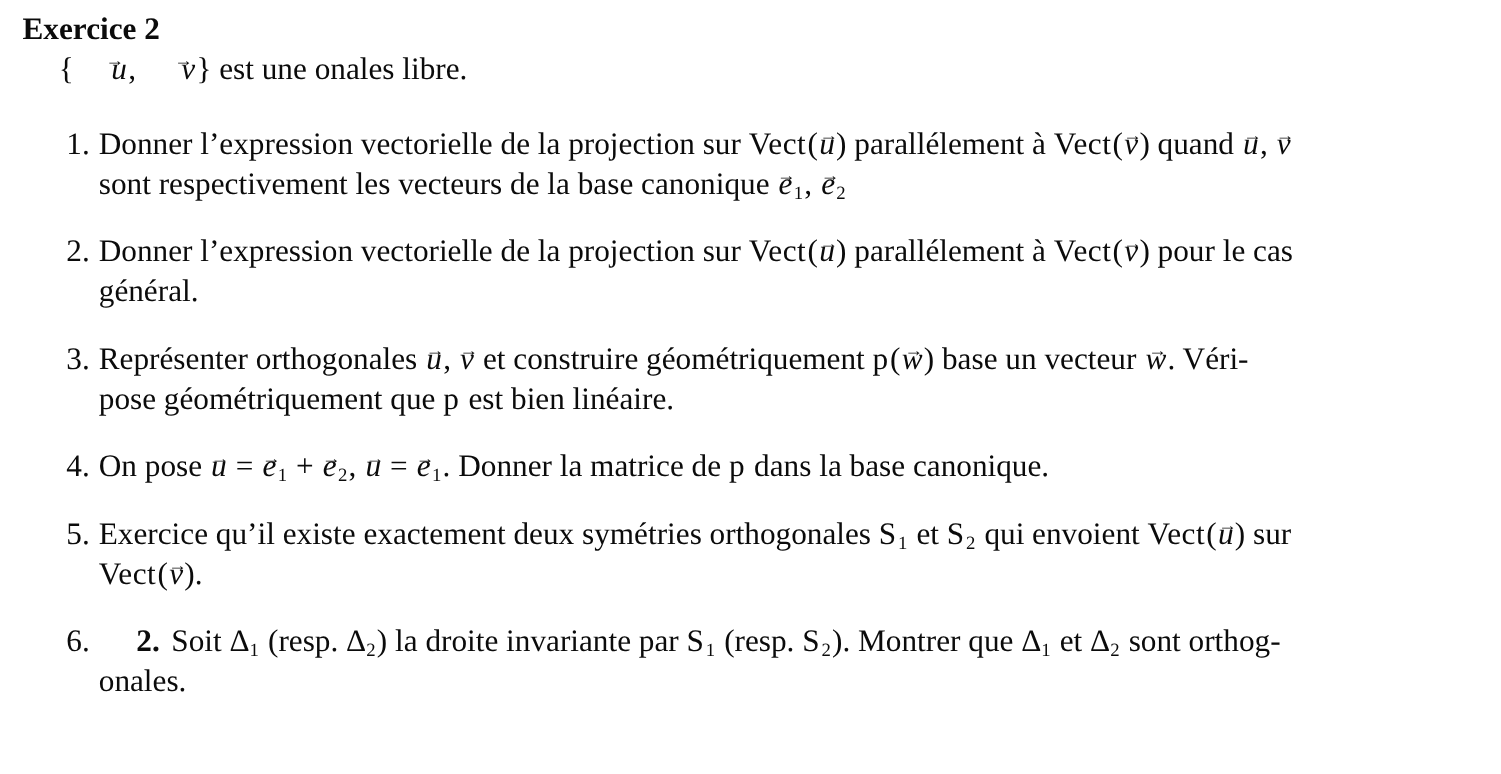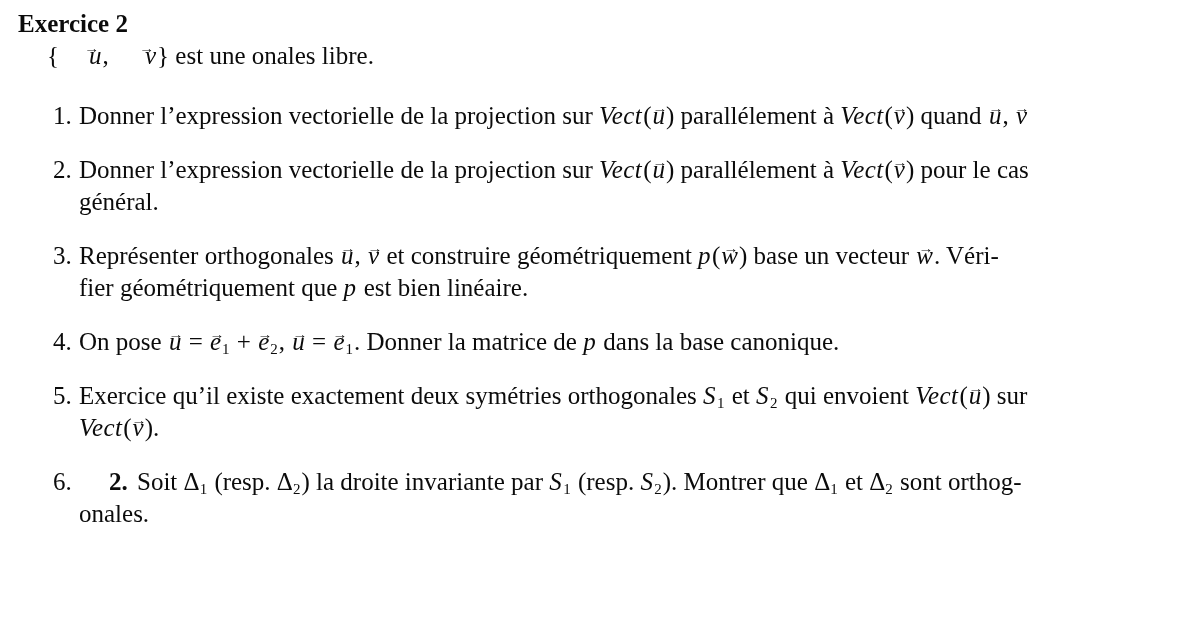--- a/index.html
+++ b/index.html
@@ -9,21 +9,21 @@
     color:#0b0b0b;font-size:25px;line-height:32px;
   }
   .page{padding:8px 12px 0 18px;}
   .title{font-weight:bold;font-family:Liberation Serif, serif;}
   .tline{white-space:nowrap;height:32px;}
   .intro .tline:first-child{text-indent:29px;}
   .qlist{margin-top:28px;}
   .item{position:relative;padding-left:61px;margin-bottom:22px;}
   .item-num{position:absolute;left:35px;top:0;}
   .rb{font-weight:bold;margin-right:3px;}
-  .ri{font-style:italic;letter-spacing:0.4px;margin-right:1px;}
+  .ri{letter-spacing:0.4px;margin-right:1px;}
   .sp{display:inline-block;width:30px;}
   sub{font-size:0.6em;line-height:0;vertical-align:baseline;position:relative;top:0.28em;margin-right:1px;}
   .vec{position:relative;display:inline-block;font-style:italic;padding:0 1px;}
   .vec::before{
     content:"→";
     position:absolute;left:50%;top:-0.30em;
     transform:translateX(-46%) scale(0.60,0.55);
     font-style:normal;
   }
 </style>
@@ -33,36 +33,37 @@
 <div class="page">
   <div class="title">Exercice 2</div>
   <div class="intro">
       <div class="tline"><span class="rt">{</span><span class="vec">u</span><span class="rt">, </span><span class="vec">v</span><span class="rt">} est une onales libre.</span></div>
     </div>
   <div class="qlist">
   <div class="item">
     <span class="item-num">1.</span>
     <div class="item-body">
           <div class="tline"><span class="rt">Donner l’expression vectorielle de la projection sur </span><span class="ri">Vect</span><span class="rt">(</span><span class="vec">u</span><span class="rt">) parallélement à </span><span class="ri">Vect</span><span class="rt">(</span><span class="vec">v</span><span class="rt">) quand </span><span class="vec">u</span><span class="rt">, </span><span class="vec">v</span></div>
+          <div class="tline"><span class="rt">sont respectivement les vecteurs de la base canonique </span><span class="vec">e</span><sub>1</sub><span class="rt">, </span><span class="vec">e</span><sub>2</sub></div>
         </div>
   </div>
 
   <div class="item">
     <span class="item-num">2.</span>
     <div class="item-body">
           <div class="tline"><span class="rt">Donner l’expression vectorielle de la projection sur </span><span class="ri">Vect</span><span class="rt">(</span><span class="vec">u</span><span class="rt">) parallélement à </span><span class="ri">Vect</span><span class="rt">(</span><span class="vec">v</span><span class="rt">) pour le cas</span></div>
           <div class="tline"><span class="rt">général.</span></div>
         </div>
   </div>
 
   <div class="item">
     <span class="item-num">3.</span>
     <div class="item-body">
           <div class="tline"><span class="rt">Représenter orthogonales </span><span class="vec">u</span><span class="rt">, </span><span class="vec">v</span><span class="rt"> et construire géométriquement </span><span class="ri">p</span><span class="rt">(</span><span class="vec">w</span><span class="rt">) base un vecteur </span><span class="vec">w</span><span class="rt">. Véri-</span></div>
-          <div class="tline"><span class="rt">fier géométriquement que </span><span class="ri">p</span><span class="rt"> est bien linéaire.</span></div>
+          <div class="tline"><span class="rt">pose géométriquement que </span><span class="ri">p</span><span class="rt"> est bien linéaire.</span></div>
         </div>
   </div>
 
   <div class="item">
     <span class="item-num">4.</span>
     <div class="item-body">
           <div class="tline"><span class="rt">On pose </span><span class="vec">u</span><span class="rt"> = </span><span class="vec">e</span><sub>1</sub><span class="rt"> + </span><span class="vec">e</span><sub>2</sub><span class="rt">, </span><span class="vec">u</span><span class="rt"> = </span><span class="vec">e</span><sub>1</sub><span class="rt">. Donner la matrice de </span><span class="ri">p</span><span class="rt"> dans la base canonique.</span></div>
         </div>
   </div>
 

